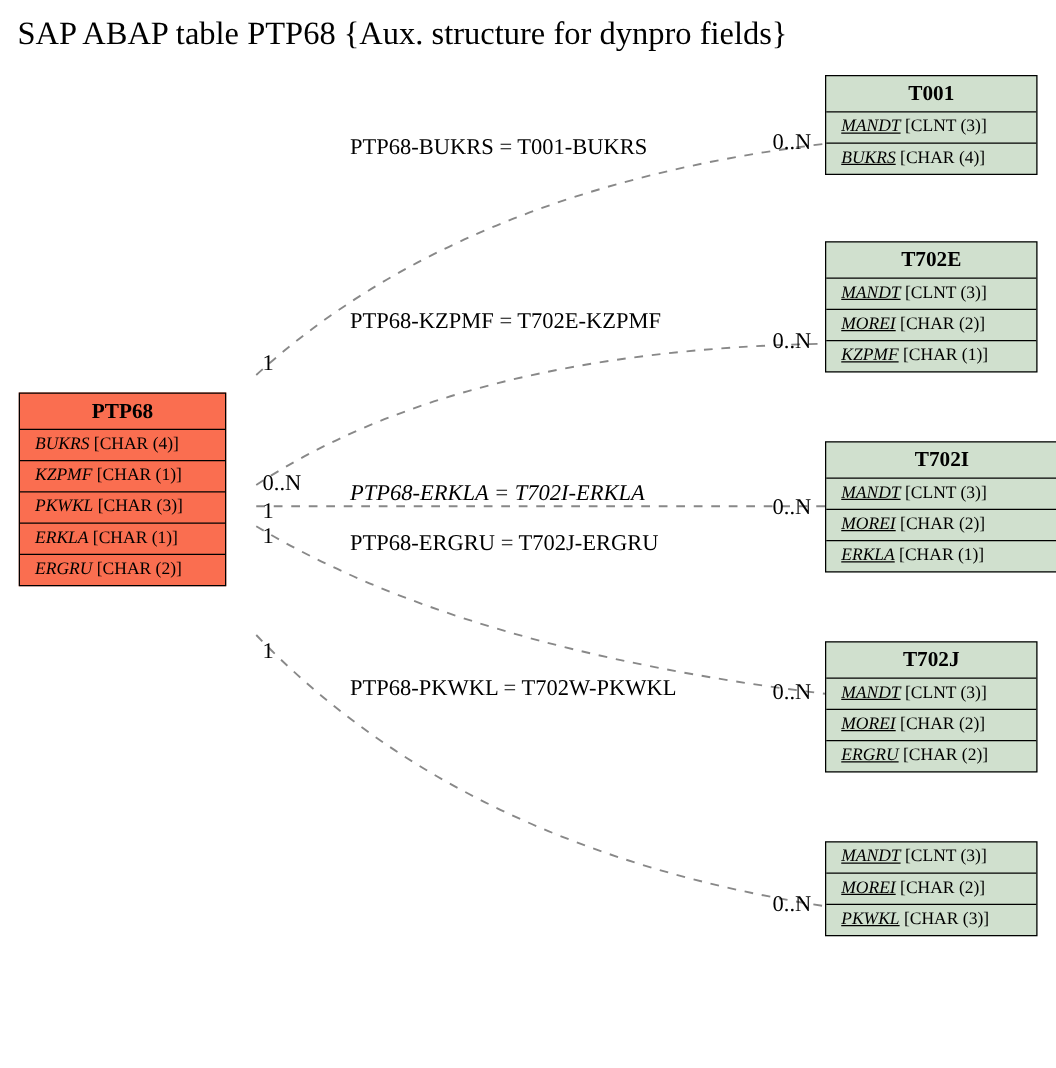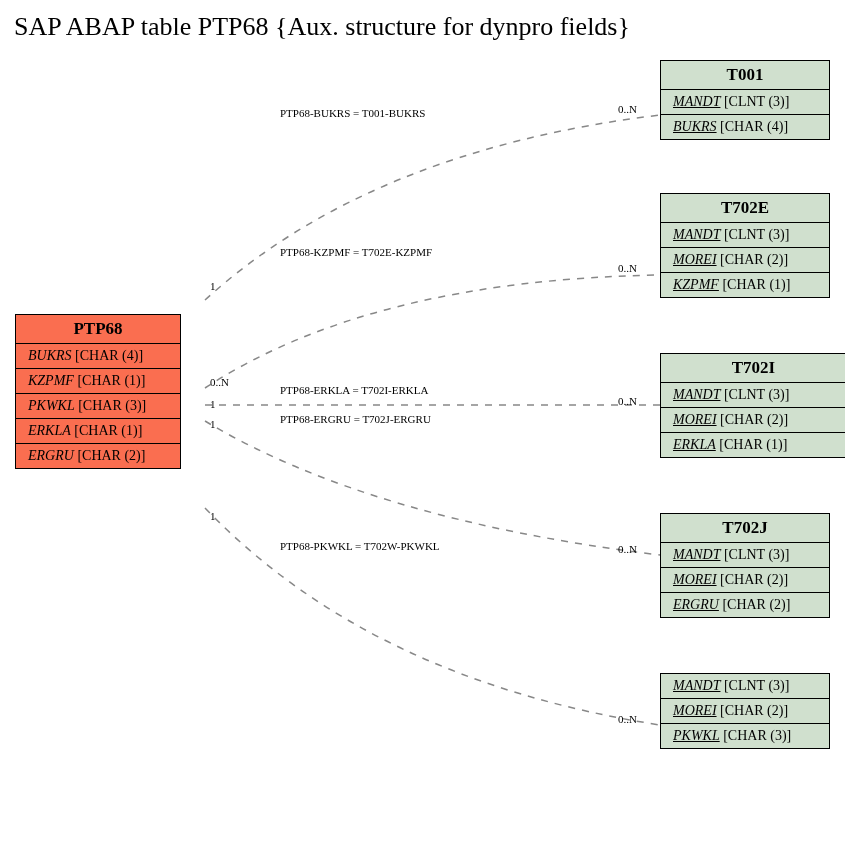--- a/index.html
+++ b/index.html
@@ -37,21 +37,21 @@
     font-size: 14px;
     white-space: nowrap;
   }
   .ent .row:last-child { border-bottom: none; }
   .ent .fld { font-style: italic; }
   .ent .key .fld { text-decoration: underline; }
   .orange { background: #fa6e50; }
   .green { background: #d0e0ce; }
   .edge-label, .card {
     position: absolute;
-    font-size: 11px;
+    font-size: 18px;
     white-space: nowrap;
   }
   svg { position: absolute; top:0; left:0; }
 </style>
 </head>
 <body>
 
 <div class="title">SAP ABAP table PTP68 {Aux. structure for dynpro fields}</div>
 
 <svg width="845" height="854">
@@ -101,22 +101,22 @@
 </div>
 
 <div class="ent green" style="left:660px; top:673px; width:170px;">
   <div class="row key"><span class="fld">MANDT</span> <span>[CLNT (3)]</span></div>
   <div class="row key"><span class="fld">MOREI</span> <span>[CHAR (2)]</span></div>
   <div class="row key"><span class="fld">PKWKL</span> <span>[CHAR (3)]</span></div>
 </div>
 
 <div class="edge-label" style="left:280px; top:107px;">PTP68-BUKRS = T001-BUKRS</div>
 <div class="edge-label" style="left:280px; top:246px;">PTP68-KZPMF = T702E-KZPMF</div>
-<div class="edge-label" style="left:280px; top:384px;">PTP68-ERKLA = T702I-ERKLA</div>
-<div class="edge-label" style="left:280px; top:413px;">PTP68-ERGRU = T702J-ERGRU</div>
+<div class="edge-label" style="left:280px; top:384px;font-style:italic;">PTP68-ERKLA = T702I-ERKLA</div>
+<div class="edge-label" style="left:280px; top:424px;">PTP68-ERGRU = T702J-ERGRU</div>
 <div class="edge-label" style="left:280px; top:540px;">PTP68-PKWKL = T702W-PKWKL</div>
 
 <div class="card" style="left:210px; top:280px;">1</div>
 <div class="card" style="left:210px; top:376px;">0..N</div>
 <div class="card" style="left:210px; top:398px;">1</div>
 <div class="card" style="left:210px; top:418px;">1</div>
 <div class="card" style="left:210px; top:510px;">1</div>
 
 <div class="card" style="left:618px; top:103px;">0..N</div>
 <div class="card" style="left:618px; top:262px;">0..N</div>

